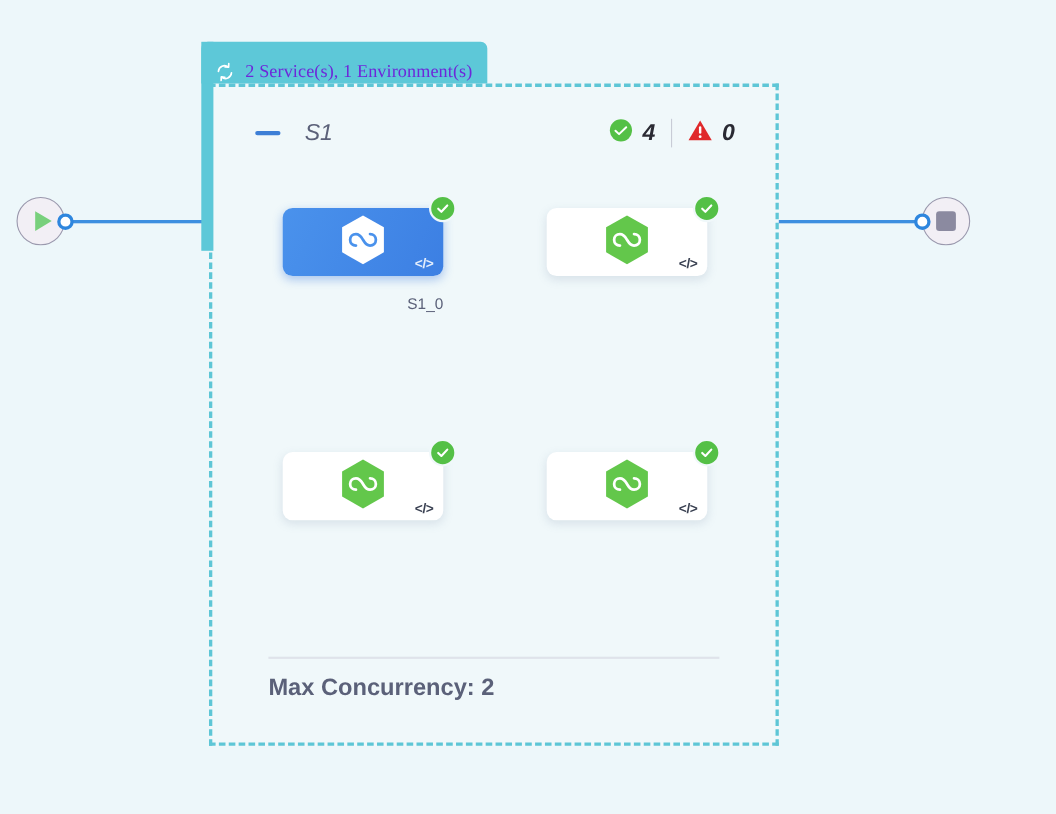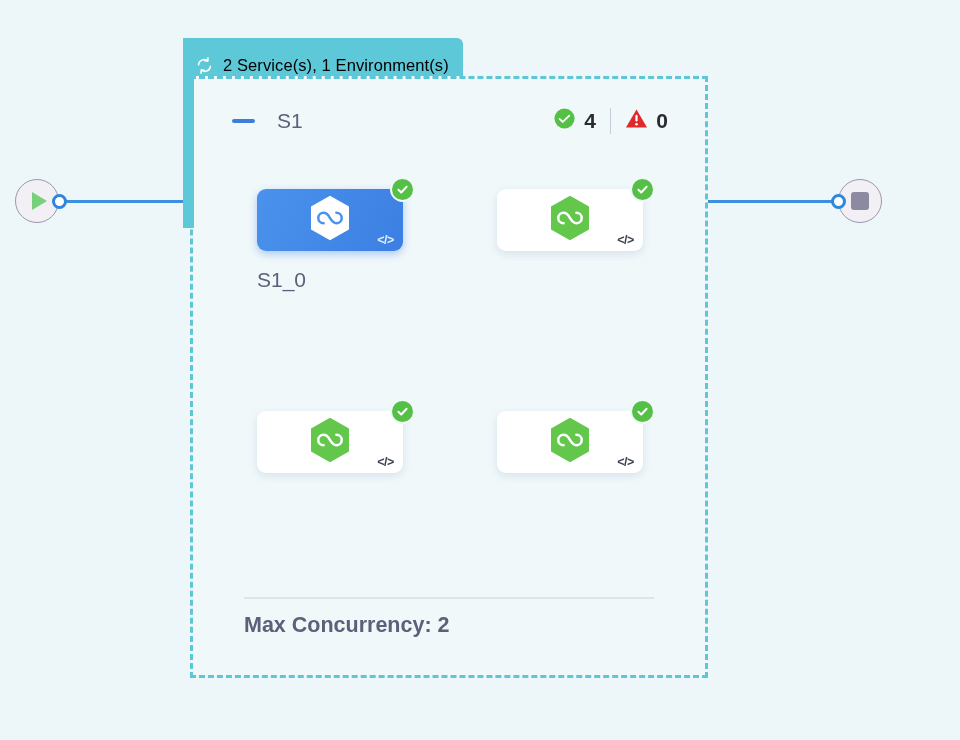--- a/index.html
+++ b/index.html
@@ -94,39 +94,41 @@
     position: absolute;
     left: 183px;
     top: 38px;
     height: 38px;
     background: #5dc8d8;
     border-radius: 6px 6px 0 0;
     display: flex;
     align-items: center;
     gap: 9px;
     padding: 16px 14px 0 12px;
-    color: #000000;
+    color: #6d28d9;
     font-size: 16.5px;
     font-weight: 500;
     letter-spacing: 0.1px;
     z-index: 4;
     white-space: nowrap;
+    font-family: Liberation Serif, serif;
   }
   #group-header svg { display: block; flex: 0 0 auto; }
 
   
   #stage-row {
     position: absolute;
     left: 232px;
     top: 105px;
     width: 436px;
     height: 32px;
     display: flex;
     align-items: center;
     z-index: 5;
+    font-style: italic;
   }
   .collapse-dash {
     width: 23px;
     height: 4px;
     border-radius: 2px;
     background: #3d7fd6;
     flex: 0 0 auto;
   }
   #stage-name {
     margin-left: 22px;
@@ -194,23 +196,23 @@
     background: #54c046;
     border: 2px solid #f0f8fa;
     display: flex;
     align-items: center;
     justify-content: center;
     z-index: 3;
   }
 
   .task-label {
     margin-top: 17px;
-    text-align: left;
+    text-align: right;
     width: 146px;
-    font-size: 21px;
+    font-size: 14px;
     color: #5b6179;
   }
 
   
   #panel-divider {
     position: absolute;
     left: 244px;
     top: 597px;
     width: 410px;
     height: 1.5px;

